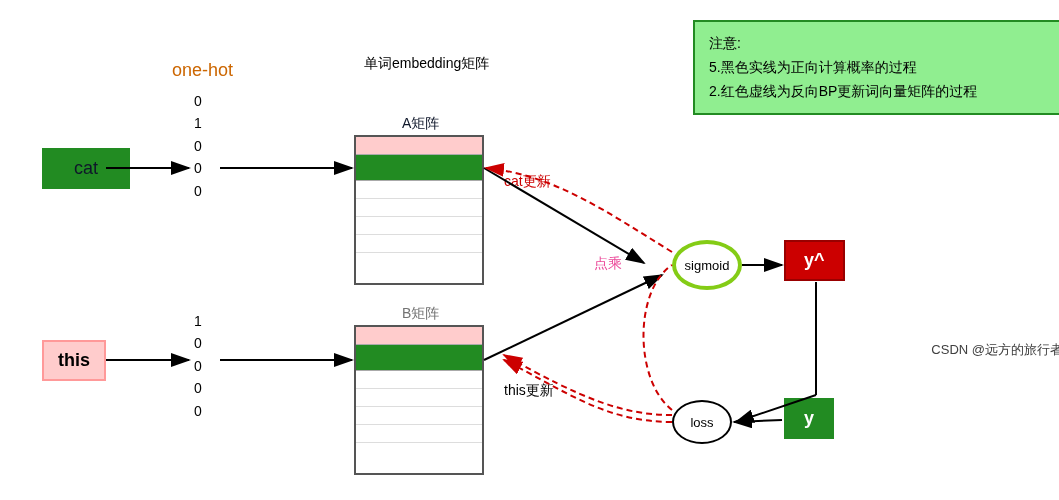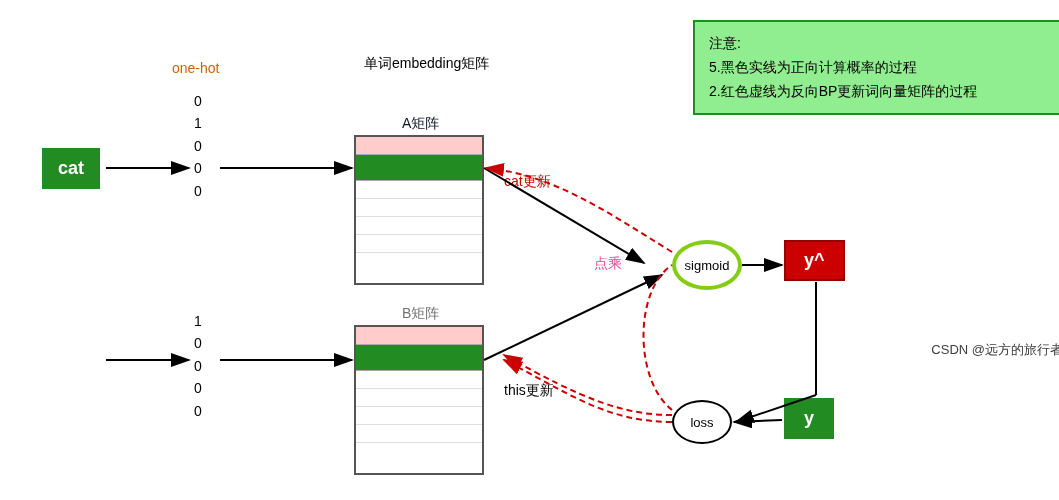--- a/index.html
+++ b/index.html
@@ -32,45 +32,45 @@
       line-height: 1.7;
       color: #000;
     }
 
     
     .word-cat {
       position: absolute;
       top: 148px;
       left: 18px;
       background: #228B22;
-      color: #ffffff;
+      color: #0f172a;
       font-size: 18px;
-      font-weight: bold;
-      padding: 8px 14px;
+      font-weight: normal;
+      padding: 8px 30px;
       border: 2px solid #228B22;
     }
     .word-this {
       position: absolute;
       top: 340px;
       left: 18px;
       background: #ffcccc;
       color: #000;
       font-size: 18px;
       font-weight: bold;
       padding: 8px 14px;
       border: 2px solid #ff9999;
     }
 
     
     .one-hot-label {
       position: absolute;
       top: 60px;
       left: 148px;
       color: #cc6600;
-      font-size: 14px;
+      font-size: 18px;
     }
     
     .vector-cat {
       position: absolute;
       top: 90px;
       left: 170px;
       font-size: 14px;
       line-height: 1.6;
       color: #000;
     }
@@ -275,20 +275,23 @@
   <div class="notice-box">
     <div>注意:</div>
     <div>5.黑色实线为正向计算概率的过程</div>
     <div>2.红色虚线为反向BP更新词向量矩阵的过程</div>
   </div>
 
   <div class="word-cat">
     <span>cat</span>
   </div>
 
+  <div class="word-this">
+    <span>this</span>
+  </div>
 
   <div class="one-hot-label">
     <span>one-hot</span>
   </div>
 
   <div class="vector-cat">
     <div>0</div>
     <div>1</div>
     <div>0</div>
     <div>0</div>

